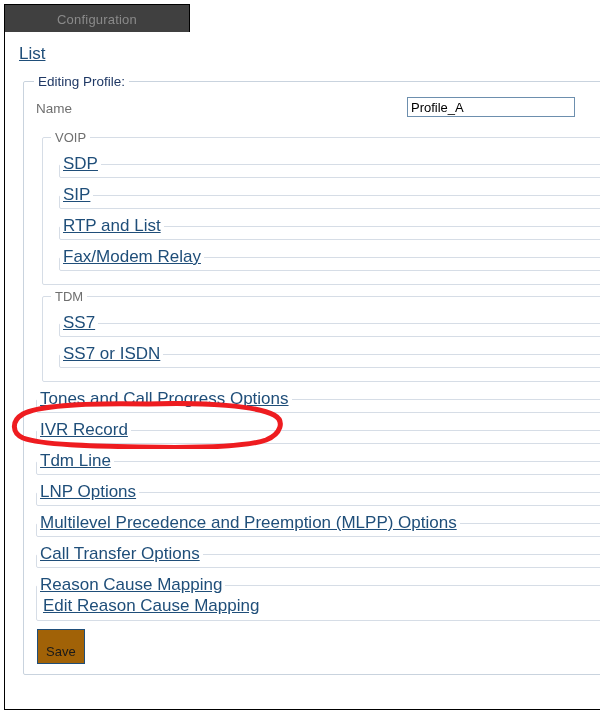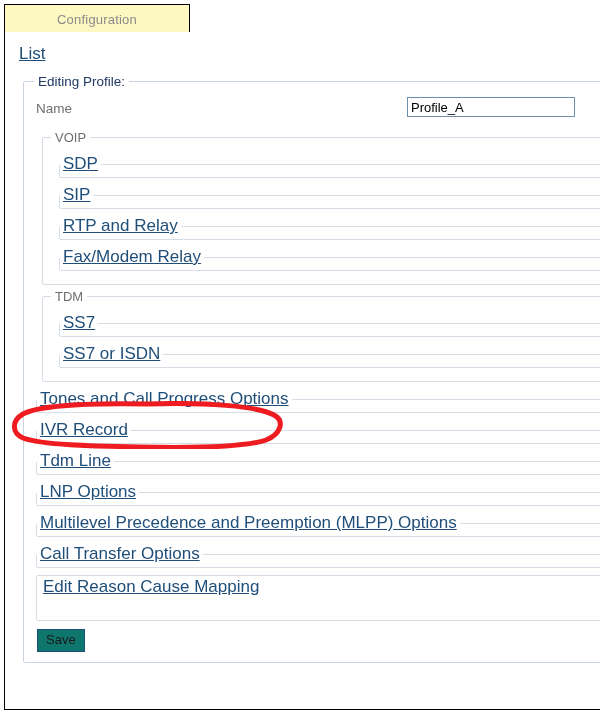--- a/index.html
+++ b/index.html
@@ -27,21 +27,21 @@
   }
   .tab {
     position: absolute;
     left: 0;
     top: 0;
     width: 186px;
     height: 29px;
     box-sizing: border-box;
     border: 1px solid #000000;
     border-bottom: none;
-    background: #fef9c3;
+    background: #404040;
     color: #8a8a8a;
     font-size: 13px;
     text-align: center;
     line-height: 29px;
     letter-spacing: 0.2px;
   }
   .tab-rail {
     position: absolute;
     left: 186px;
     top: 28px;
@@ -161,23 +161,23 @@
     height: 40px;
   }
   .fs-reason > legend { color: #1f4e79; }
   .reason-inner {
     padding: 1px 0 0 6px;
   }
 
   .save-btn {
     display: inline-block;
     margin: 4px 0 0 3px;
-    padding: 2px 8px 3px 8px;
+    padding: 14px 8px 3px 8px;
     border: 1px solid #1f4e79;
-    background: #0f766e;
+    background: #a16207;
     color: #1a1a1a;
     font-family: "Liberation Sans", sans-serif;
     font-size: 13px;
     line-height: 16px;
     cursor: pointer;
   }
 
   
   .annotation {
     position: absolute;
@@ -224,21 +224,21 @@
         </fieldset>
 
         <fieldset class="fs-leaf">
           <legend class="link-legend">
             <a class="link">SIP</a>
           </legend>
         </fieldset>
 
         <fieldset class="fs-leaf">
           <legend class="link-legend">
-            <a class="link">RTP and Relay</a>
+            <a class="link">RTP and List</a>
           </legend>
         </fieldset>
 
         <fieldset class="fs-leaf">
           <legend class="link-legend">
             <a class="link">Fax/Modem Relay</a>
           </legend>
         </fieldset>
       </fieldset>
 
@@ -291,20 +291,23 @@
       </fieldset>
 
       <fieldset class="fs-leaf fs-leaf-top">
         <legend class="link-legend">
           <a class="link">Call Transfer Options</a>
         </legend>
       </fieldset>
 
       
       <fieldset class="fs-reason">
+        <legend class="link-legend">
+          <a class="link">Reason Cause Mapping</a>
+        </legend>
         <div class="reason-inner">
           <a class="link">Edit Reason Cause Mapping</a>
         </div>
       </fieldset>
 
       <button class="save-btn" type="button">Save</button>
 
     </fieldset>
   </div>
 </div>

